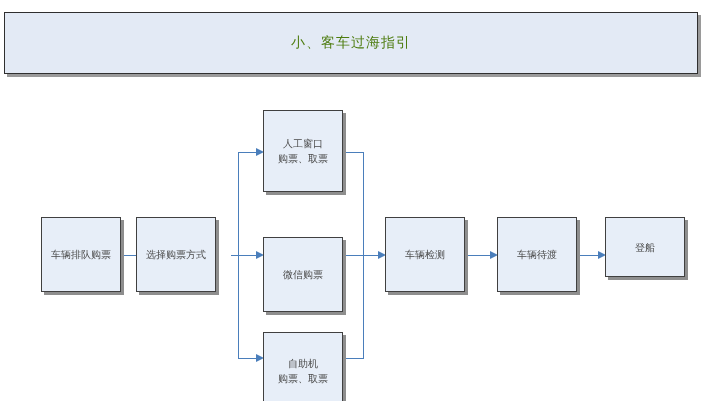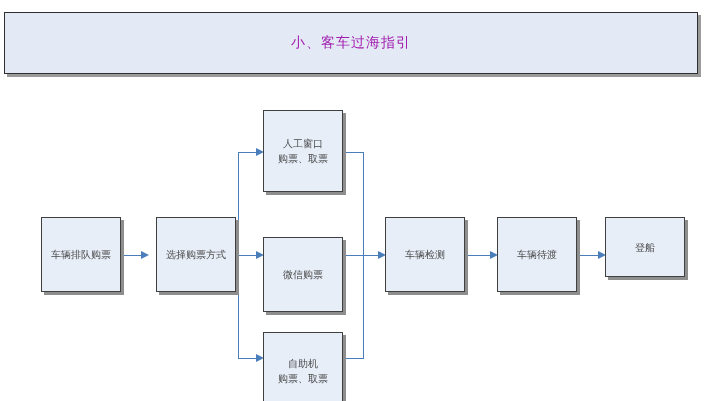--- a/index.html
+++ b/index.html
@@ -32,21 +32,21 @@
     background: #e3eaf5;
     border: 1px solid #2f2f2f;
     box-sizing: border-box;
     box-shadow: 3px 3px 0 0 #9a9a9a;
     display: flex;
     align-items: center;
     justify-content: center;
   }
   .header-title {
     font-size: 14px;
-    color: #a21caf;
+    color: #4d7c0f;
     letter-spacing: 1px;
     font-family: "DejaVu Sans", "Liberation Sans", sans-serif;
     white-space: nowrap;
   }
 
   
   .node {
     position: absolute;
     box-sizing: border-box;
     background: #e7eef8;
@@ -125,21 +125,21 @@
   <div class="conn-h" style="left:468px; top:255px; width:24px;"></div>
   <div class="arrow-right" style="left:490px; top:250.5px;"></div>
 
   <div class="conn-h" style="left:580px; top:255px; width:20px;"></div>
   <div class="arrow-right" style="left:598px; top:250.5px;"></div>
 
   <div class="node" style="left:41px; top:217px; width:80px; height:75px;justify-content:center;">
     <div class="node-text">车辆排队购票</div>
   </div>
 
-  <div class="node" style="left:156px; top:217px; width:80px; height:75px;">
+  <div class="node" style="left:136px; top:217px; width:80px; height:75px;">
     <div class="node-text">选择购票方式</div>
   </div>
 
   <div class="node" style="left:263px; top:110px; width:80px; height:82px;">
     <div class="node-text">人工窗口</div>
     <div class="node-text">购票、取票</div>
   </div>
 
   <div class="node" style="left:263px; top:217px; width:80px; height:75px;margin-top:20px;">
     <div class="node-text">微信购票</div>

